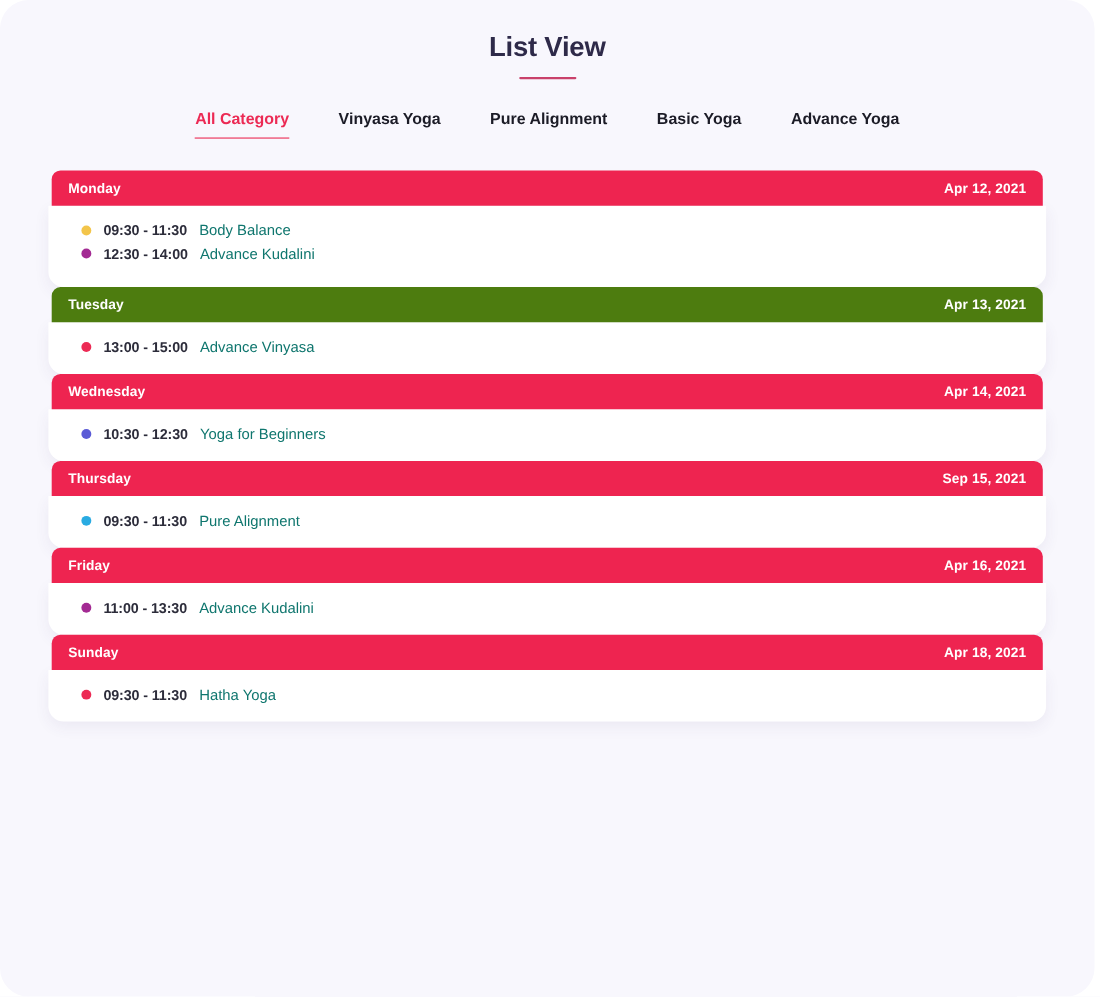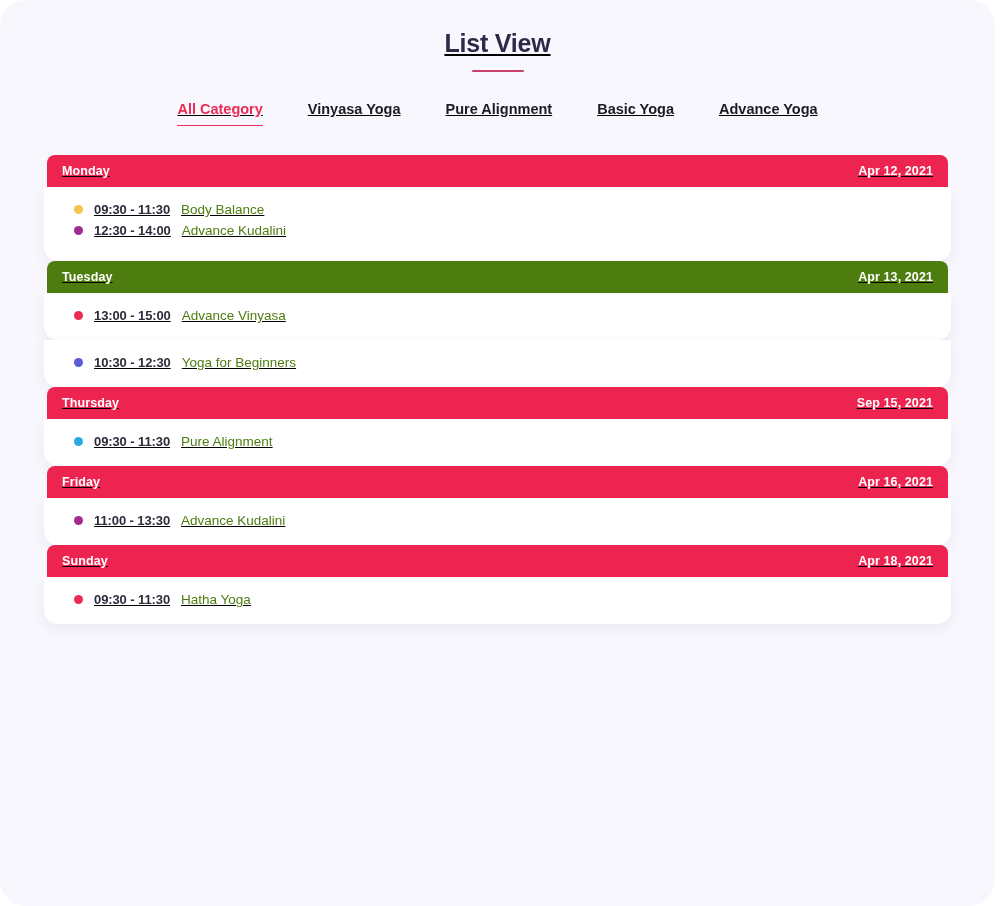--- a/index.html
+++ b/index.html
@@ -15,21 +15,20 @@
     overflow: hidden;
   }
 
   .page {
     width: 995px;
     height: 906px;
     background: #f8f7fd;
     border-radius: 26px;
     overflow: hidden;
     position: relative;
-    text-decoration: underline;
   }
 
   
   .page-header {
     padding-top: 27px;
     text-align: center;
   }
 
   .page-title {
     font-size: 25px;
@@ -151,21 +150,21 @@
   .event-time {
     font-size: 13px;
     font-weight: bold;
     color: #2c2c3a;
     letter-spacing: -0.1px;
     white-space: nowrap;
   }
 
   .event-title {
     font-size: 13.5px;
-    color: #4d7c0f;
+    color: #0f766e;
     margin-left: 11px;
     white-space: nowrap;
   }
 </style>
 </head>
 <body>
 
 <div class="page">
 
   <div class="page-header">
@@ -207,20 +206,24 @@
         </div>
         <div class="day-body">
           <div class="event-row">
             <span class="event-dot" style="background: rgb(236, 42, 84);"></span>
             <span class="event-time">13:00 - 15:00</span>
             <span class="event-title">Advance Vinyasa</span>
           </div>
         </div>
       </div>
       <div class="day-card">
+        <div class="day-header" style="background: rgb(238, 36, 80);">
+          <div class="day-name">Wednesday</div>
+          <div class="day-date">Apr 14, 2021</div>
+        </div>
         <div class="day-body">
           <div class="event-row">
             <span class="event-dot" style="background: rgb(91, 91, 214);"></span>
             <span class="event-time">10:30 - 12:30</span>
             <span class="event-title">Yoga for Beginners</span>
           </div>
         </div>
       </div>
       <div class="day-card">
         <div class="day-header" style="background: rgb(238, 36, 80);">

